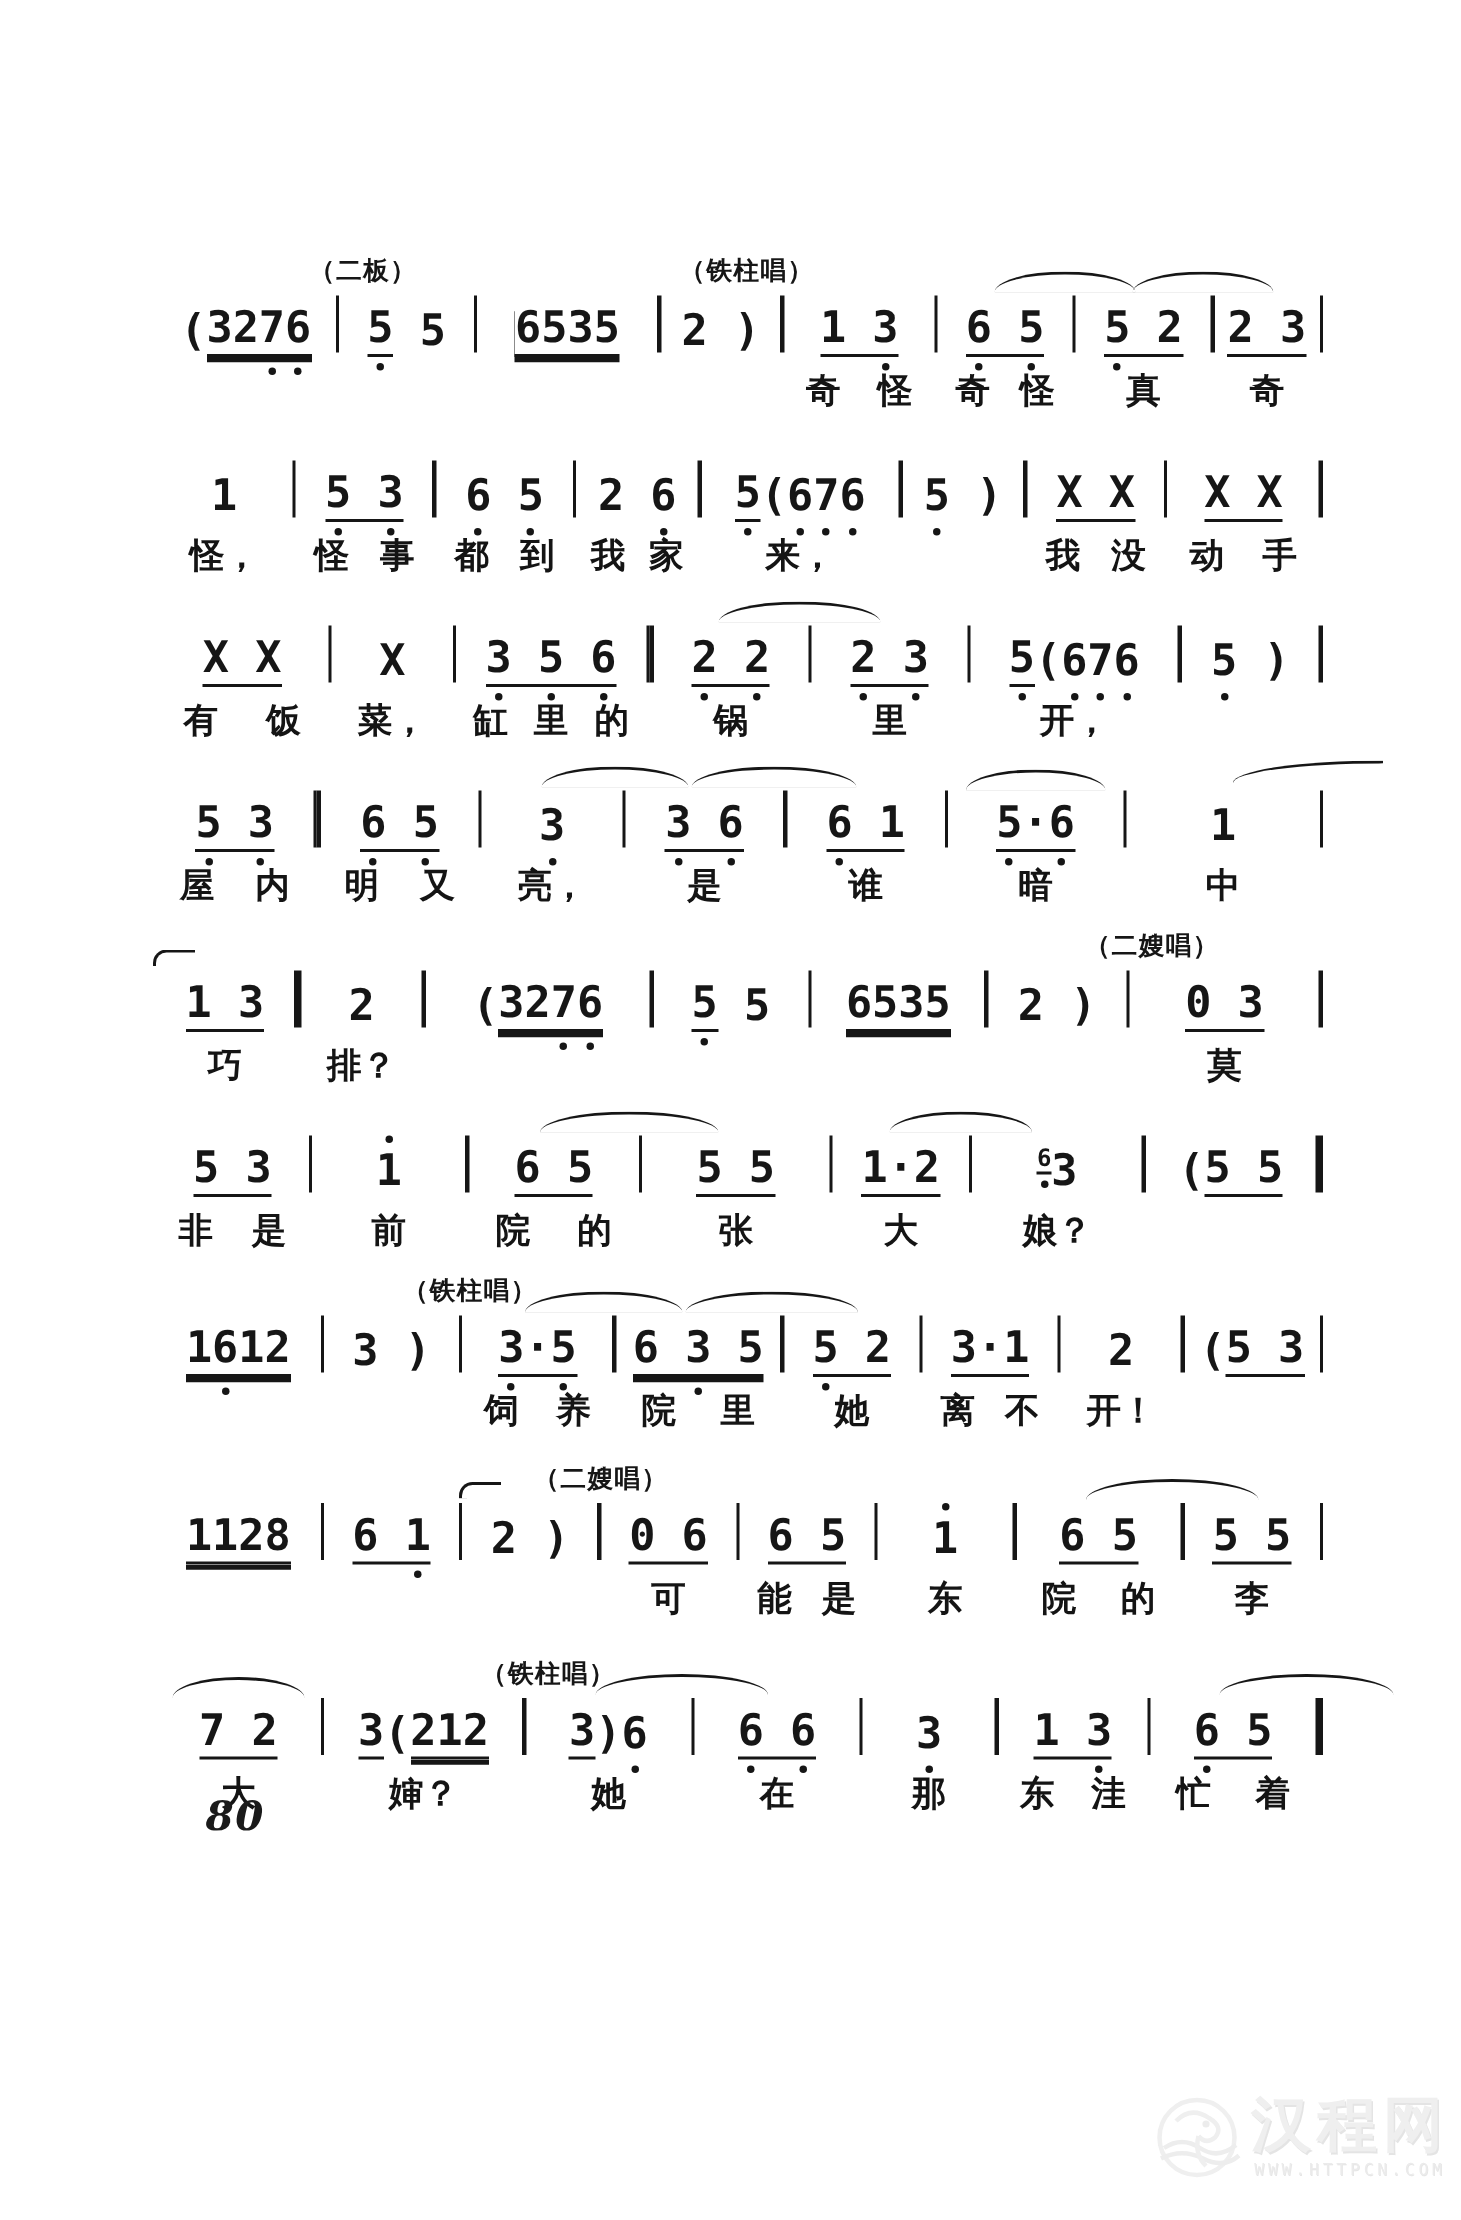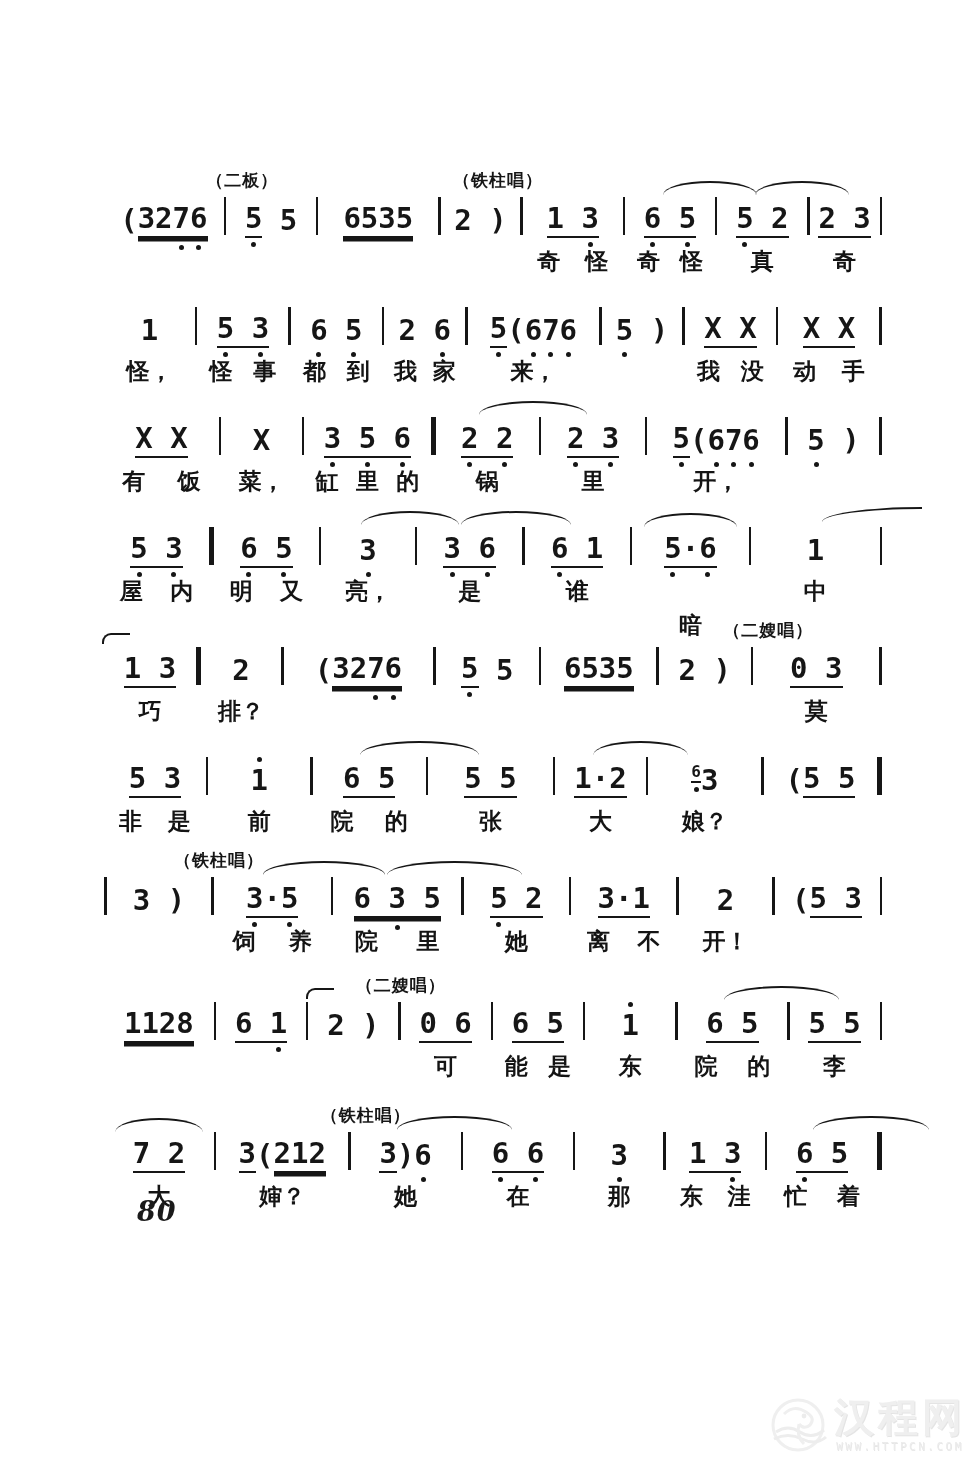--- a/index.html
+++ b/index.html
@@ -323,21 +323,21 @@
         <div class="barline"></div>
         <div class="cell" style="flex-grow: 9;">
           <div class="notes">
             <span class="group u1">6 1<span class="dot db" style="left: calc(0.5ch - 2.5px);"></span></span>
           </div>
           <div class="lyric">
             <span>谁</span>
           </div>
         </div>
         <div class="barline"></div>
-        <div class="cell" style="flex-grow: 10; gap: 34px;">
+        <div class="cell" style="flex-grow: 10;">
           <div class="notes">
             <span class="group u1">5·6<span class="dot db" style="left: calc(0.5ch - 2.5px);"></span><span class="dot db" style="left: calc(2.5ch - 2.5px);"></span></span>
           </div>
           <div class="slur slur-self"></div>
           <div class="lyric">
             <span>暗</span>
           </div>
         </div>
         <div class="barline"></div>
         <div class="cell" style="flex-grow: 11;">
@@ -478,20 +478,26 @@
           <div class="notes">
             <span class="group">(</span>
             <span class="group u1">5 5</span>
           </div>
           <div class="lyric"></div>
         </div>
         <div class="barline"></div>
         <div class="barline"></div>
       </div>
       <div class="system" style="top: 846px;">
+        <div class="cell" style="flex-grow: 11;">
+          <div class="notes">
+            <span class="group u2">1612<span class="dot db" style="left: calc(1.5ch - 2.5px);"></span></span>
+          </div>
+          <div class="lyric"></div>
+        </div>
         <div class="barline"></div>
         <div class="cell" style="flex-grow: 9;">
           <div class="notes">
             <span class="group">3</span>
             <span class="group"> )</span>
           </div>
           <div class="lyric"></div>
         </div>
         <div class="barline"></div>
         <div class="cell" style="flex-grow: 10;">

